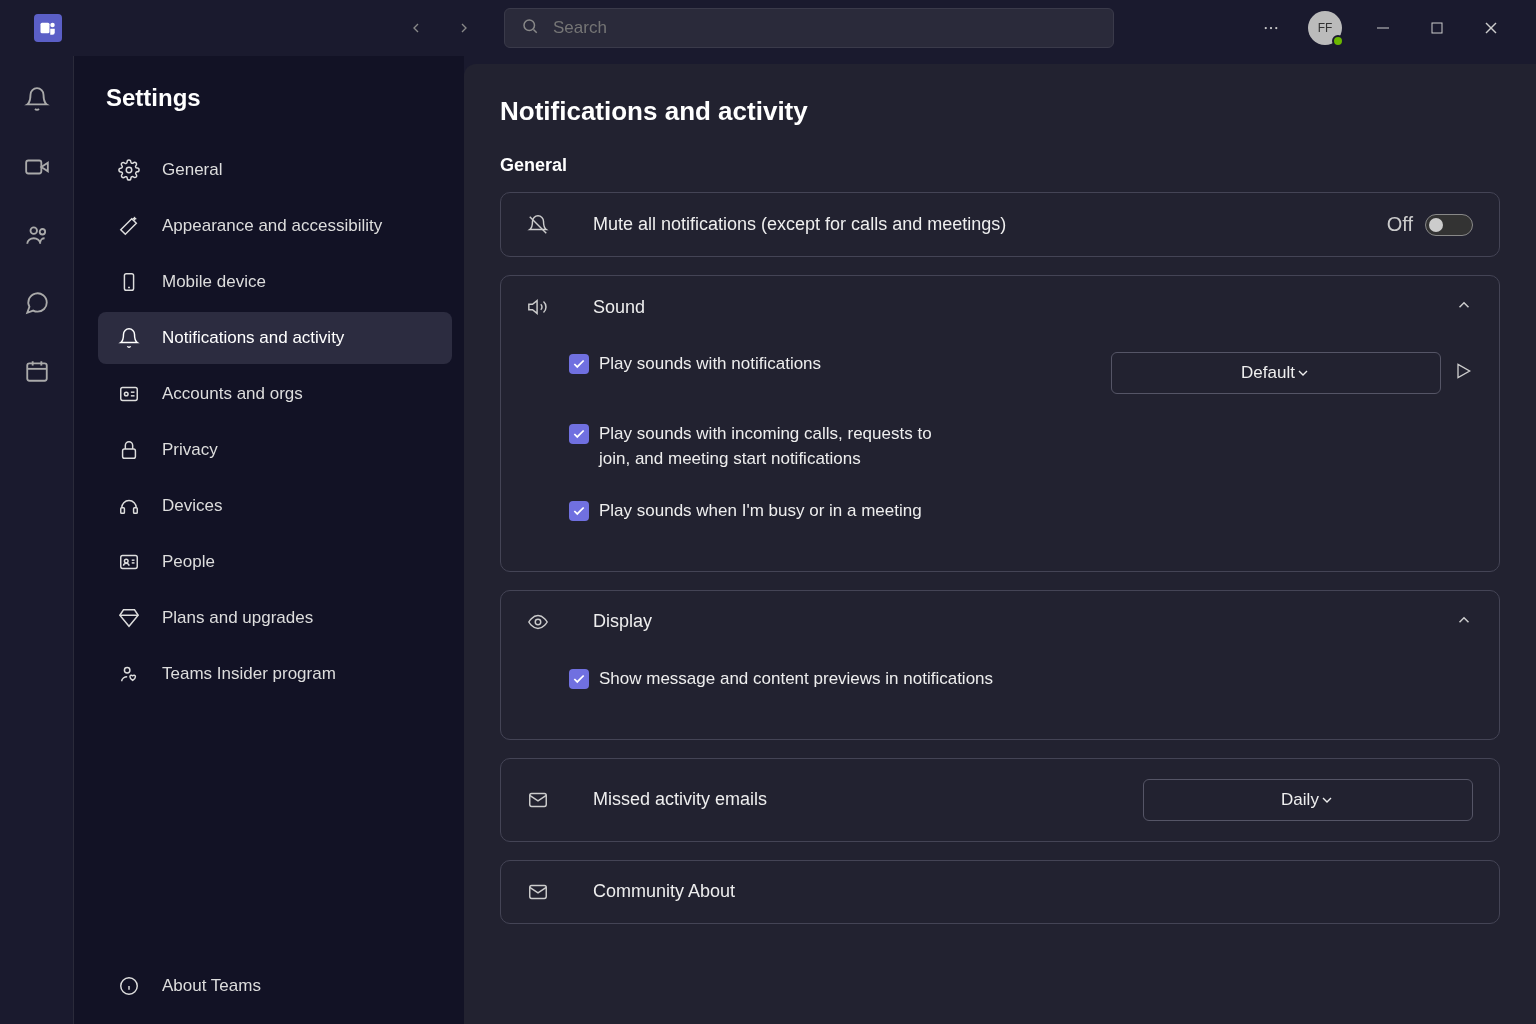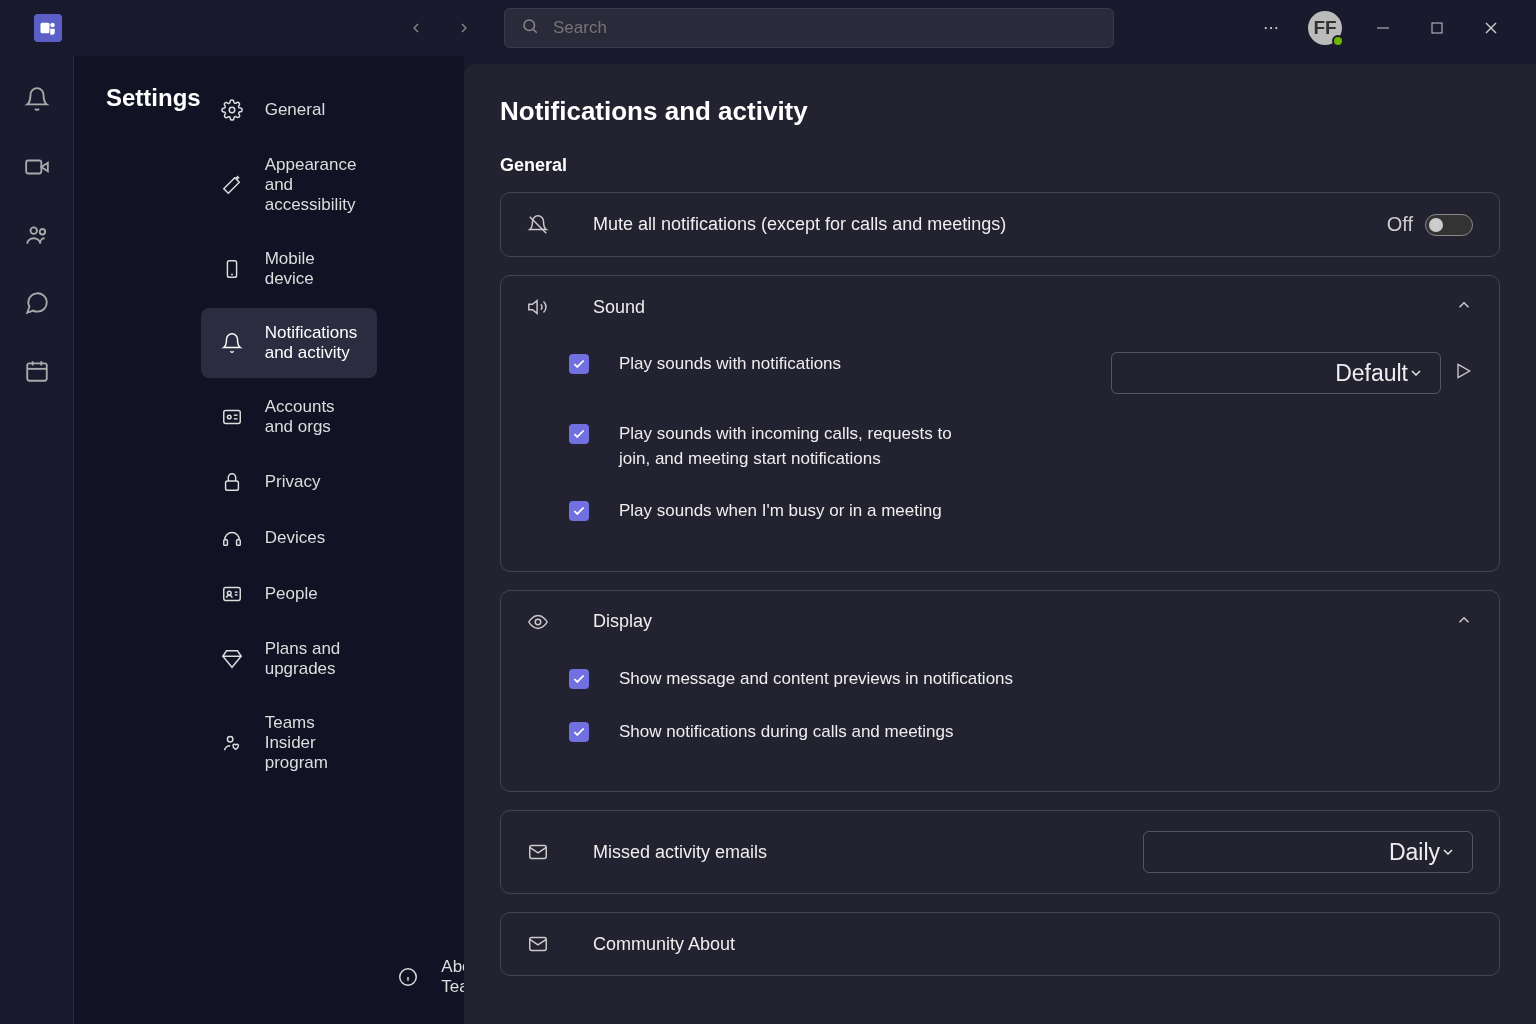--- a/index.html
+++ b/index.html
@@ -7,29 +7,29 @@
   
   .titlebar { height: 56px; display: flex; align-items: center; background: #1a1a2e; padding: 0 20px; }
   .app-logo { width: 56px; display: flex; justify-content: center; }
   .app-logo-img { width: 28px; height: 28px; background: #5b5fc7; border-radius: 4px; display:flex;align-items:center;justify-content:center;color:#fff;font-weight:bold;font-size:14px; position:relative; }
   .nav-arrows { display:flex; gap:8px; margin-left: 320px; }
   .nav-arrow { width:40px; height:40px; display:flex; align-items:center; justify-content:center; color: #888; border-radius:4px; cursor:pointer; }
   .search-box { flex:0 0 610px; margin-left:20px; height:40px; background:#2a2a3a; border:1px solid #3a3a4a; border-radius:6px; display:flex; align-items:center; padding:0 16px; gap:14px; }
   .search-box input { flex:1; background:transparent; border:none; outline:none; color:#e0e0e0; font-size:17px; }
   .titlebar-right { margin-left:auto; display:flex; align-items:center; gap:4px; }
   .titlebar-btn { width:50px; height:40px; display:flex; align-items:center; justify-content:center; color:#ccc; cursor:pointer; }
-  .avatar { width:34px; height:34px; border-radius:50%; background:#bbb; display:flex;align-items:center;justify-content:center; color:#333; font-size:19px; font-weight:700; position:relative; margin:0 12px 0 8px;}
+  .avatar { width:34px; height:34px; border-radius:50%; background:#bbb; display:flex;align-items:center;justify-content:center; color:#333; font-size:12px; font-weight:400; position:relative; margin:0 12px 0 8px;}
   .presence { position:absolute; bottom:-2px; right:-2px; width:12px; height:12px; border-radius:50%; background:#6bb700; border:2px solid #1a1a2e; }
 
   .main { display:flex; height: calc(100% - 56px); }
   
   .rail { width:74px; background:#1a1a2e; border-right:1px solid #2a2a3a; display:flex; flex-direction:column; align-items:center; padding-top:30px; gap:38px; }
   .rail-item { color:#aaa; cursor:pointer; }
 
-  .sidebar { width:390px; background:#121225; padding: 28px 12px 12px 24px; display:flex; }
+  .sidebar { width:390px; background:#121225; padding: 28px 12px 12px 24px; display:flex; flex-direction:column; }
   .sidebar h1 { font-size:24px; font-weight:700; color:#fff; margin-bottom:32px; margin-left:8px; }
   .sidebar-list { display:flex; flex-direction:column; gap:4px; }
   .sidebar-item { display:flex; align-items:center; gap:22px; padding:15px 20px; border-radius:8px; cursor:pointer; color:#ddd; font-size:17px; }
   .sidebar-item.active { background:#2c2c40; color:#fff; }
   .sidebar-item .sicon { width:22px; display:flex; justify-content:center; }
   .sidebar-footer { margin-top:auto; }
   
   .content { flex:1; background:#222230; border-top-left-radius:12px; margin-top:8px; margin-left:0; padding:32px 36px; overflow-y:auto; }
   .content h2 { font-size:26px; font-weight:700; color:#fff; margin-bottom:28px; }
   .section-label { font-size:18px; font-weight:700; color:#fff; margin-bottom:16px; }
@@ -39,26 +39,26 @@
   .card-label { font-size:18px; color:#eee; flex:1; }
   .card-icon { width:22px; display:flex; justify-content:center; color:#ccc; }
   
   .toggle-wrap { display:flex; align-items:center; gap:12px; }
   .toggle-state { font-size:20px; color:#ccc; }
   .toggle { width:48px; height:22px; border-radius:12px; border:1px solid #888; background:#333; position:relative; cursor:pointer; }
   .toggle-knob { position:absolute; left:3px; top:3px; width:14px; height:14px; border-radius:50%; background:#ccc; }
   
   .chev { color:#ccc; cursor:pointer; }
   
-  .subrow { display:flex; align-items:flex-start; padding:14px 26px 14px 68px; gap:30px; }
+  .subrow { display:flex; align-items:flex-start; padding:14px 26px 14px 68px; gap:10px; }
   .checkbox { width:20px; height:20px; border-radius:4px; background:#7070e0; display:flex; align-items:center; justify-content:center; flex-shrink:0; margin-top:2px; cursor:pointer; }
   .checkbox svg { color:#fff; }
   .sublabel { font-size:17px; color:#eee; max-width:360px; line-height:1.45; }
   
-  .select { width:330px; height:42px; border:1px solid #555566; border-radius:6px; display:flex; align-items:center; justify-content:flex-end; padding:0 16px; font-size:23px; color:#eee; cursor:pointer; background:transparent; }
+  .select { width:330px; height:42px; border:1px solid #555566; border-radius:6px; display:flex; align-items:center; justify-content:center; padding:0 16px; font-size:17px; color:#eee; cursor:pointer; background:transparent; }
   .play-btn { color:#ccc; cursor:pointer; margin-left:12px; }
   .subrow .right { margin-left:auto; display:flex; align-items:center; }
   .card-row .right { margin-left:auto; }
   .card-inner-pad { padding-bottom:33px; }
 </style>
 </head>
 <body>
 
 <div class="titlebar">
   <div class="app-logo">
@@ -351,28 +351,20 @@
             </svg></span>
       </div>
       <div class="subrow">
         <div class="checkbox">
             <svg width="14" height="14" viewBox="0 0 24 24" fill="none" stroke="currentColor" stroke-width="3">
               <polyline points="20 6 9 17 4 12"></polyline>
             </svg>
           </div>
         <span class="sublabel" style="max-width:none">Show message and content previews in notifications</span>
       </div>
-      <div class="subrow">
-        <div class="checkbox">
-            <svg width="14" height="14" viewBox="0 0 24 24" fill="none" stroke="currentColor" stroke-width="3">
-              <polyline points="20 6 9 17 4 12"></polyline>
-            </svg>
-          </div>
-        <span class="sublabel" style="max-width:none">Show notifications during calls and meetings</span>
-      </div>
     </div>
 
     <div class="card">
       <div class="card-row">
         <span class="card-icon">
             <svg width="22" height="22" viewBox="0 0 24 24" fill="none" stroke="currentColor" stroke-width="1.6">
               <rect x="3" y="5" width="18" height="14" rx="2"></rect>
               <polyline points="3 7 12 13 21 7"></polyline>
             </svg>
           </span>

